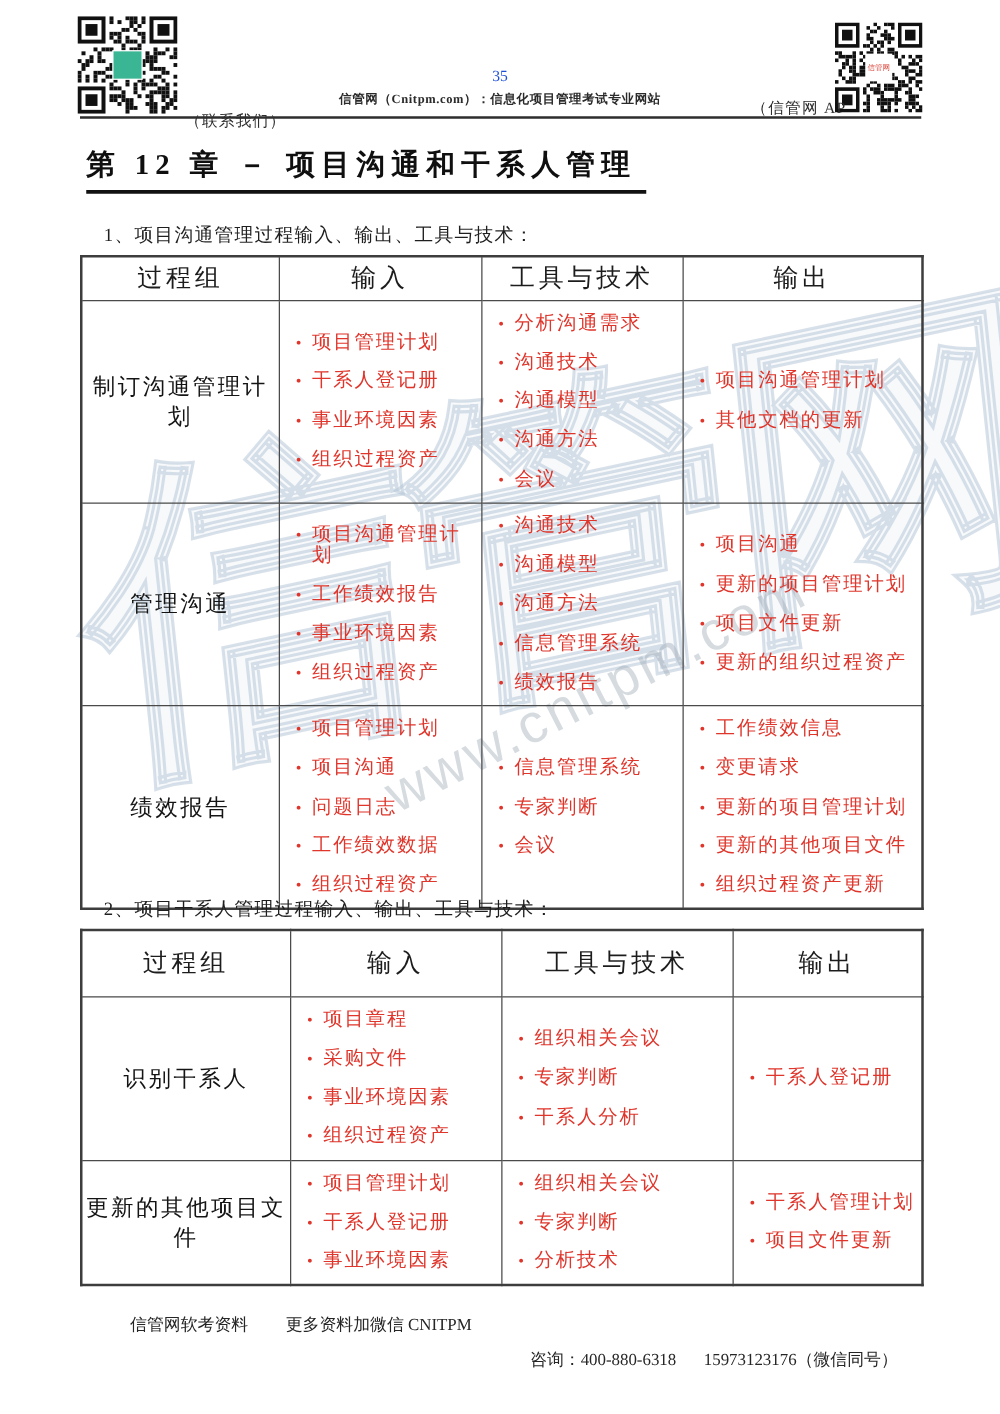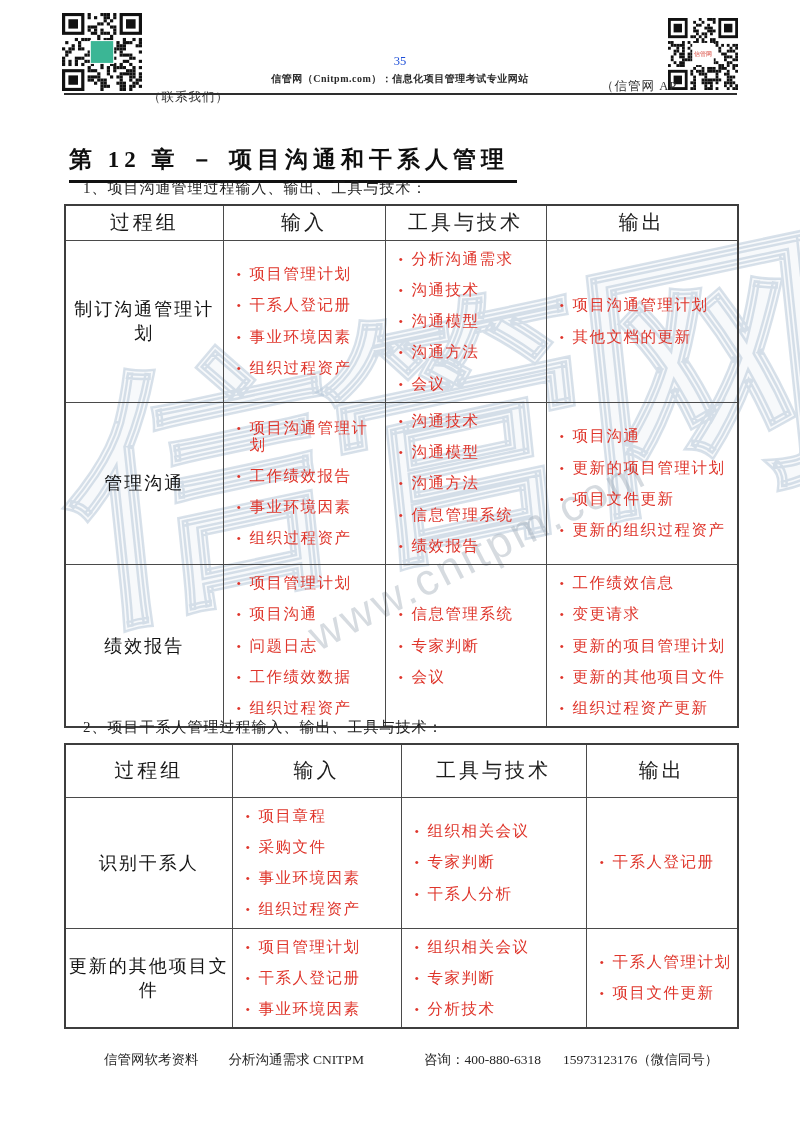--- a/index.html
+++ b/index.html
@@ -9,21 +9,21 @@
   .qr{position:absolute;}
   .qr-left{left:62px;top:13px;}
   .qr-right{left:668px;top:18px;}
   .hdr-label{position:absolute;font-size:12.5px;color:#2e2e2e;letter-spacing:1px;white-space:nowrap;}
   .hdr-label.left{left:148px;top:78px;margin-top:11px;}
   .hdr-label.right{left:601px;top:78px;}
   .page-num{position:absolute;top:54px;left:0;width:100%;text-align:center;font-size:12.5px;color:#1d4ed8;}
   .site-line{position:absolute;top:72px;left:0;width:100%;text-align:center;font-size:10px;font-weight:bold;color:#2b2b2b;letter-spacing:0.5px;}
   .hdr-rule{position:absolute;top:93px;left:64px;width:673px;height:2px;background:#2e2e2e;}
   
-  .doc-title{position:absolute;top:144px;left:69px;margin:0;font-size:23px;font-weight:bold;color:#0f0f0f;
+  .doc-title{position:absolute;top:116px;left:69px;margin:0;font-size:23px;font-weight:bold;color:#0f0f0f;
              letter-spacing:5px;border-bottom:3px solid #111;padding:0 8px 5px 0;white-space:nowrap;}
   
   .wm{position:absolute;z-index:0;pointer-events:none;white-space:nowrap;}
   .wm-text{left:52px;top:330px;font-size:268px;font-weight:bold;letter-spacing:-8px;
            color:rgba(206,218,230,0.16);-webkit-text-stroke:2.5px rgba(178,195,213,0.5);
            transform:rotate(-12deg) skewX(-6deg);transform-origin:left top;}
   .wm-url{left:300px;top:616px;font-size:44px;color:rgba(158,170,182,0.42);letter-spacing:3px;
           transform:rotate(-27deg);transform-origin:left top;font-family:"Liberation Sans",sans-serif;}
   
   section{position:absolute;left:64px;width:673px;z-index:1;}
@@ -44,21 +44,21 @@
   #tbl0 thead tr{height:35px;} 
   #tbl0 tbody tr:nth-child(1){height:156px;}
   #tbl0 tbody tr:nth-child(2){height:153px;}
   #tbl0 tbody tr:nth-child(3){height:161px;}
   #tbl1 thead tr{height:53px;}
   #tbl1 tbody tr:nth-child(1){height:122px;}
   #tbl1 tbody tr:nth-child(2){height:100px;}
   
   .footer{position:absolute;top:1051px;left:0;width:100%;font-size:13.5px;color:#262626;z-index:1;}
   .footer .f-left{position:absolute;left:104px;display:flex;gap:30px;white-space:nowrap;}
-  .footer .f-right{position:absolute;left:424px;display:flex;gap:22px;white-space:nowrap;}
+  .footer .f-right{position:absolute;left:424px;display:flex;gap:22px;white-space:nowrap;margin-top:28px;}
 </style>
 </head>
 <body>
 
 <div class="page">
 
   <div class="qr qr-left">
     <svg id="qr-left-svg" width="80" height="78" xmlns="http://www.w3.org/2000/svg">
         <rect x="0" y="0" width="80" height="78" fill="#ffffff"></rect>
         <rect x="25.6" y="0" width="3.2" height="3.12" fill="#111"></rect>
@@ -826,21 +826,21 @@
               </div>
             </td>
           </tr>
         </tbody>
       </table>
   </section>
 
   <div class="footer">
     <div class="f-left">
       <span>信管网软考资料</span>
-      <span>分析沟通需求 CNITPM</span>
+      <span>更多资料加微信 CNITPM</span>
     </div>
     <div class="f-right">
       <span>咨询：400-880-6318</span>
       <span>15973123176（微信同号）</span>
     </div>
   </div>
 
 </div>
 
 </body></html>

